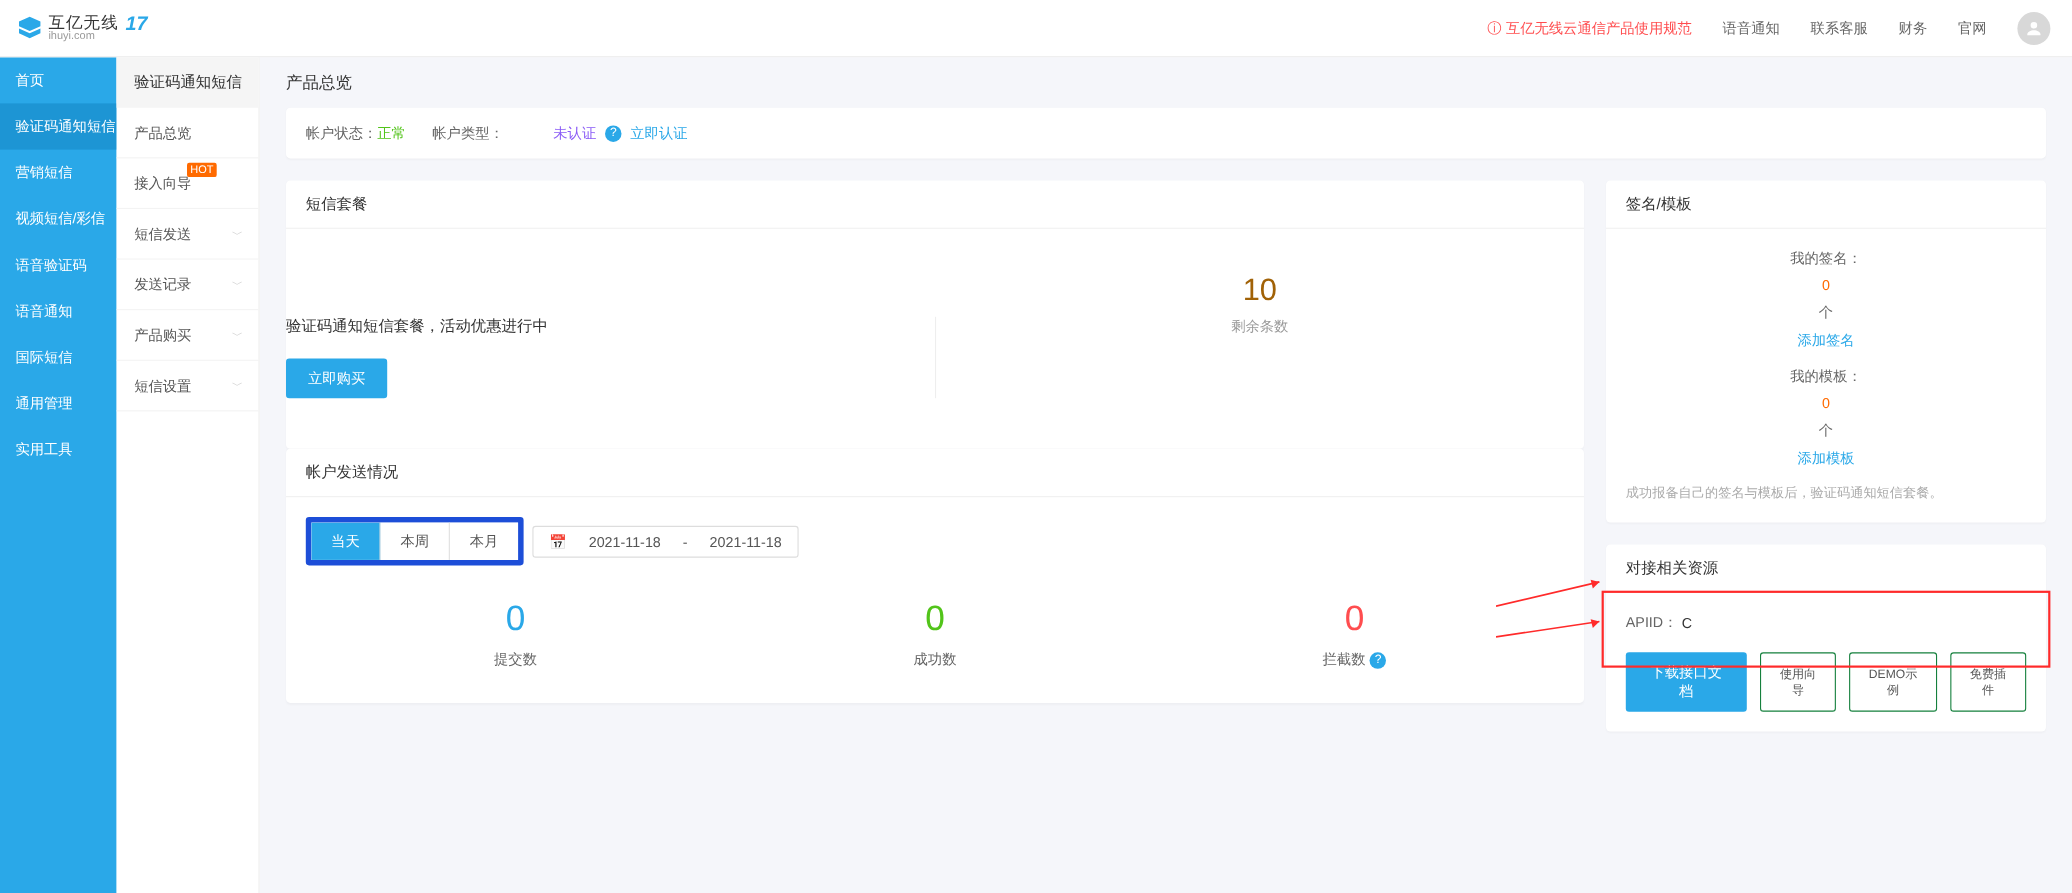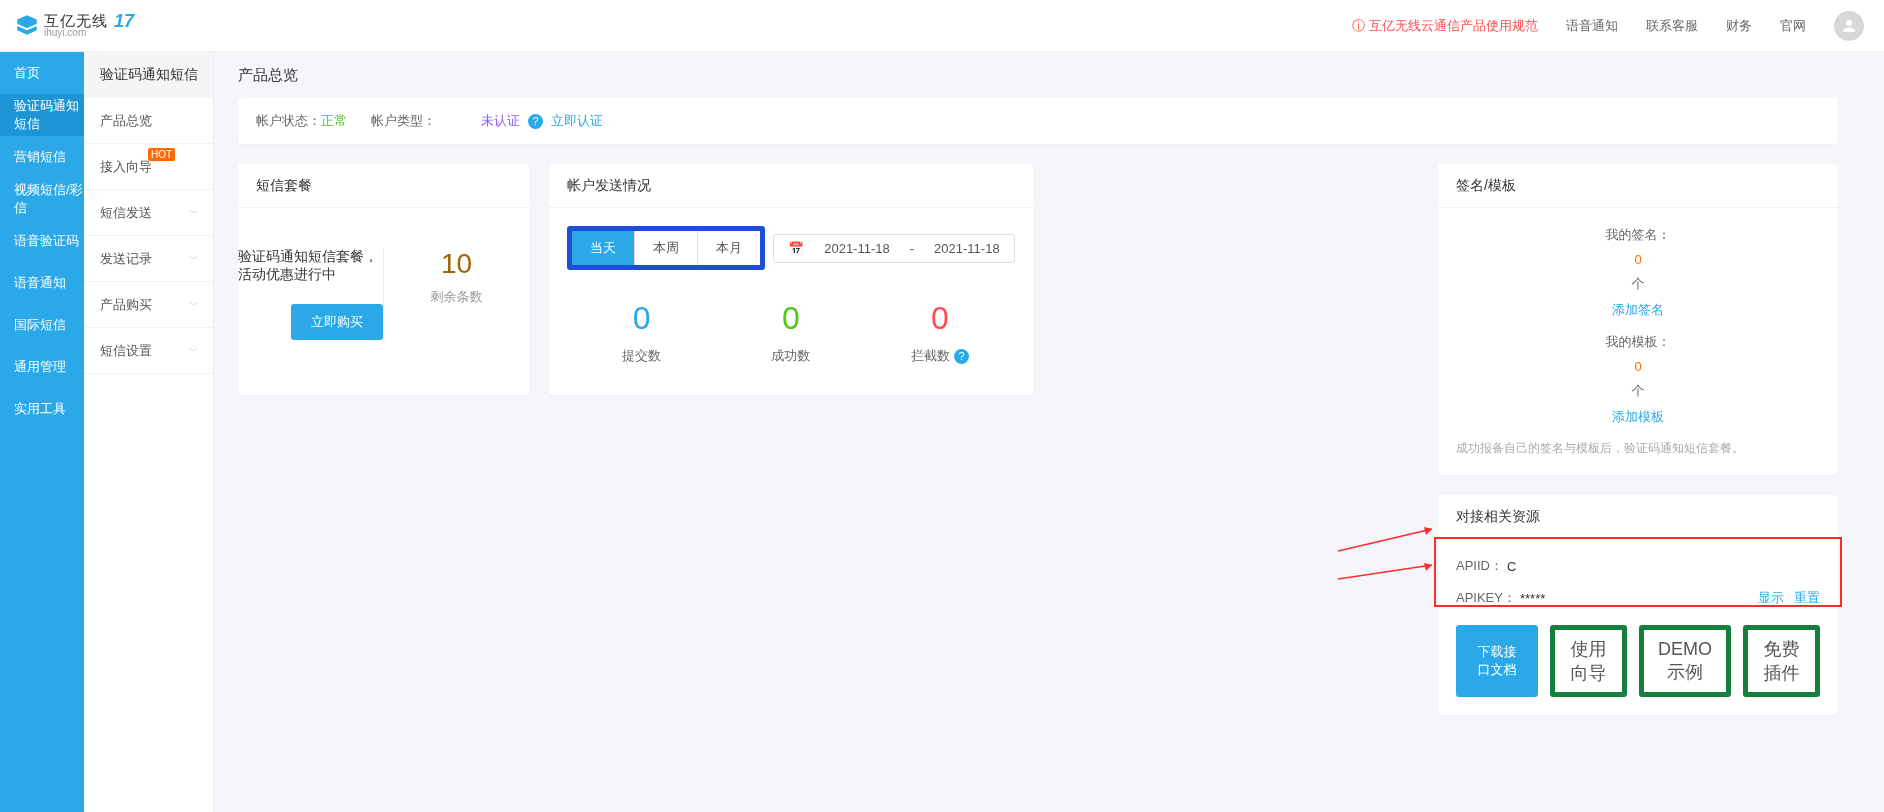--- a/index.html
+++ b/index.html
@@ -16,21 +16,21 @@
 .header-right { margin-left: auto; display: flex; align-items: center; gap: 28px; font-size: 13px; }
 .header-notice { color: #ff4d4f; display: flex; align-items: center; gap: 4px; }
 .header-link { color: #666; cursor: pointer; }
 .avatar { width: 30px; height: 30px; border-radius: 50%; background: #d8d8d8; display: flex; align-items: center; justify-content: center; }
 .avatar svg { width: 18px; height: 18px; fill: #fff; }
 
 
 .layout { display: flex; min-height: calc(100vh - 52px); }
 
 
-.sidebar1 { width: 84px; background: #2aa8e8; color: #fff; }
+.sidebar1 { width: 106px; background: #2aa8e8; color: #fff; }
 .sidebar1-item { height: 42px; display: flex; align-items: center; padding-left: 14px; font-size: 13px; cursor: pointer; }
 .sidebar1-item.active { background: #1d95d4; }
 
 
 .sidebar2 { width: 130px; background: #fff; border-right: 1px solid #eee; }
 .sidebar2-title { height: 46px; display: flex; align-items: center; padding-left: 16px; font-size: 14px; font-weight: 500; background: #f5f5f5; }
 .sidebar2-item { height: 46px; display: flex; align-items: center; padding: 0 14px 0 16px; font-size: 13px; color: #555; cursor: pointer; position: relative; border-bottom: 1px solid #f3f3f3; }
 .sidebar2-chevron { margin-left: auto; color: #ccc; font-size: 10px; }
 .hot-badge { position: absolute; top: 4px; left: 64px; background: #ff6a00; color: #fff; font-size: 10px; padding: 0 3px; border-radius: 2px; line-height: 13px; }
 
@@ -38,30 +38,30 @@
 .main { flex: 1; padding: 0 24px 24px; max-width: calc(100% - 236px); }
 .page-title { height: 46px; display: flex; align-items: center; font-size: 15px; font-weight: 500; color: #333; }
 .status-bar { background: #fff; border-radius: 4px; padding: 14px 18px; display: flex; align-items: center; gap: 24px; font-size: 13px; box-shadow: 0 1px 2px rgba(0,0,0,0.03); }
 .status-label { color: #666; }
 .status-ok { color: #52c41a; }
 .status-warn { color: #8b5cf6; margin-left: 37px; }
 .help-icon { display: inline-flex; width: 15px; height: 15px; border-radius: 50%; background: #2aa8e8; color: #fff; align-items: center; justify-content: center; font-size: 11px; }
 .cert-link { color: #2aa8e8; cursor: pointer; }
 
 .row { display: flex; gap: 20px; margin-top: 20px; align-items: flex-start; }
-.col-left { flex: 1; display: flex; flex-direction: row; gap: 20px; min-width: 0; }
+.col-left { flex: 1; display: flex; flex-direction: column; min-width: 0; }
 .col-right { width: 400px; display: flex; flex-direction: column; gap: 20px; }
 
 .card { background: #fff; border-radius: 4px; box-shadow: 0 1px 2px rgba(0,0,0,0.03); }
 .card-title { height: 44px; display: flex; align-items: center; padding: 0 18px; font-size: 14px; font-weight: 500; border-bottom: 1px solid #f0f0f0; }
 .card-body { padding: 18px; }
 
 
 .pkg-body { display: flex; padding: 40px 0 46px; }
-.pkg-left { flex: 1; display: flex; flex-direction: column; align-items: flex-end; gap: 20px; border-right: 1px solid #eee; }
+.pkg-left { flex: 1; display: flex; flex-direction: column; align-items: flex-start; gap: 20px; border-right: 1px solid #eee; margin-top: 40px; }
 .pkg-desc { font-size: 14px; color: #333; }
 .btn-primary { background: #2aa8e8; color: #fff; border: none; padding: 9px 20px; font-size: 13px; border-radius: 3px; cursor: pointer; }
 .pkg-right { flex: 1; display: flex; flex-direction: column; align-items: center; gap: 8px; }
 .pkg-num { font-size: 28px; color: #a16207; }
 .pkg-sub { font-size: 13px; color: #999; }
 
 
 .st-line { display: flex; align-items: center; gap: 8px; font-size: 13px; margin-bottom: 14px; flex-direction: column; }
 .st-label { color: #666; }
 .st-count { color: #ff6a00; }
@@ -70,21 +70,21 @@
 .st-tip { color: #aaa; font-size: 12px; }
 
 
 .api-box { position: relative; }
 .api-line { display: flex; align-items: center; font-size: 13px; margin-bottom: 14px; }
 .api-label { color: #666; }
 .api-val { color: #333; margin-left: 4px; }
 .api-actions { margin-left: auto; display: flex; gap: 10px; }
 .api-actions span { color: #2aa8e8; cursor: pointer; }
 .api-btns { display: flex; gap: 12px; margin-top: 18px; }
-.btn-outline { background: #fff; border: 5px solid #15803d; color: #555; padding: 7px 14px; font-size: 18px; border-radius: 3px; cursor: pointer; }
+.btn-outline { background: #fff; border: 1px solid #15803d; color: #555; padding: 7px 14px; font-size: 11px; border-radius: 3px; cursor: pointer; }
 .redbox { position: absolute; border: 2px solid #ff2a2a; pointer-events: none; }
 
 
 .stats-body { padding: 18px 18px 30px; }
 .stats-toolbar { display: flex; align-items: center; gap: 8px; margin-bottom: 30px; flex-wrap: wrap; }
 .tab-group { display: inline-flex; border: 5px solid #1d4ed8; border-radius: 3px; overflow: hidden; }
 .tab-btn { padding: 8px 18px; font-size: 13px; background: #fff; border: none; border-right: 1px solid #ddd; cursor: pointer; color: #555; }
 .tab-btn:last-child { border-right: none; }
 .tab-btn.active { background: #2aa8e8; color: #fff; }
 .date-range { display: inline-flex; align-items: center; border: 1px solid #ddd; border-radius: 3px; padding: 6px 14px; gap: 20px; color: #555; font-size: 13px; }
@@ -270,28 +270,20 @@
                 <polygon points="94,6 86,4 88,12" fill="#ff2a2a"></polygon>
               </svg>
             <svg class="arrow-svg" style="left:-100px; top:20px;" width="100" height="24">
                 <line x1="0" y1="20" x2="94" y2="6" stroke="#ff2a2a" stroke-width="1.5"></line>
                 <polygon points="94,6 86,4 88,12" fill="#ff2a2a"></polygon>
               </svg>
             <div class="api-line">
               <span class="api-label">APIID：</span>
               <span class="api-val">C</span>
             </div>
-            <div class="api-line">
-              <span class="api-label">APIKEY：</span>
-              <span class="api-val">*****</span>
-              <span class="api-actions">
-                <span>显示</span>
-                <span>重置</span>
-              </span>
-            </div>
             <div class="api-btns">
               <button class="btn-primary">下载接口文档</button>
               <button class="btn-outline">使用向导</button>
               <button class="btn-outline">DEMO示例</button>
               <button class="btn-outline">免费插件</button>
             </div>
           </div>
         </div>
       </div>
     </div>

